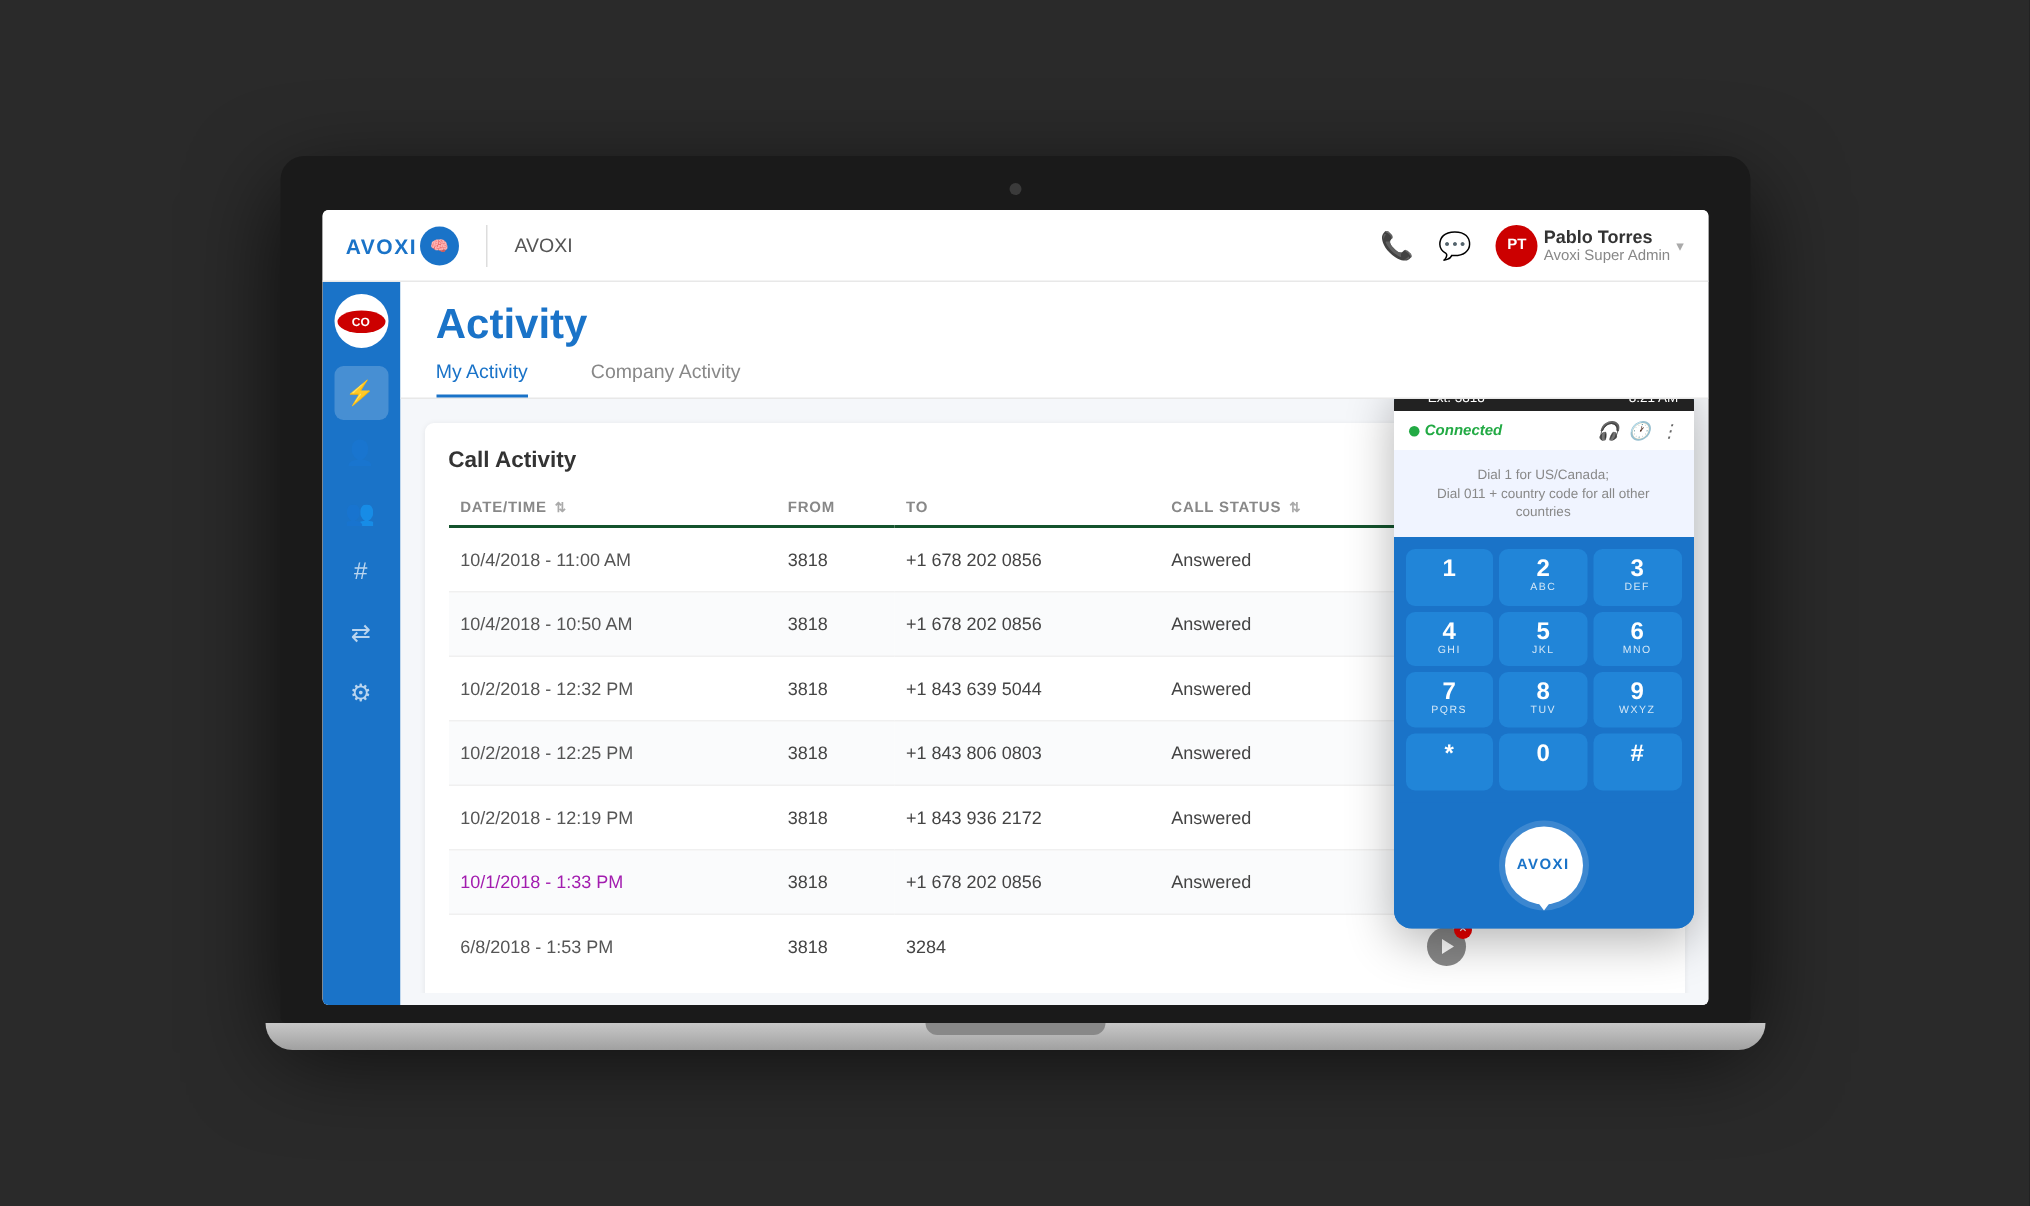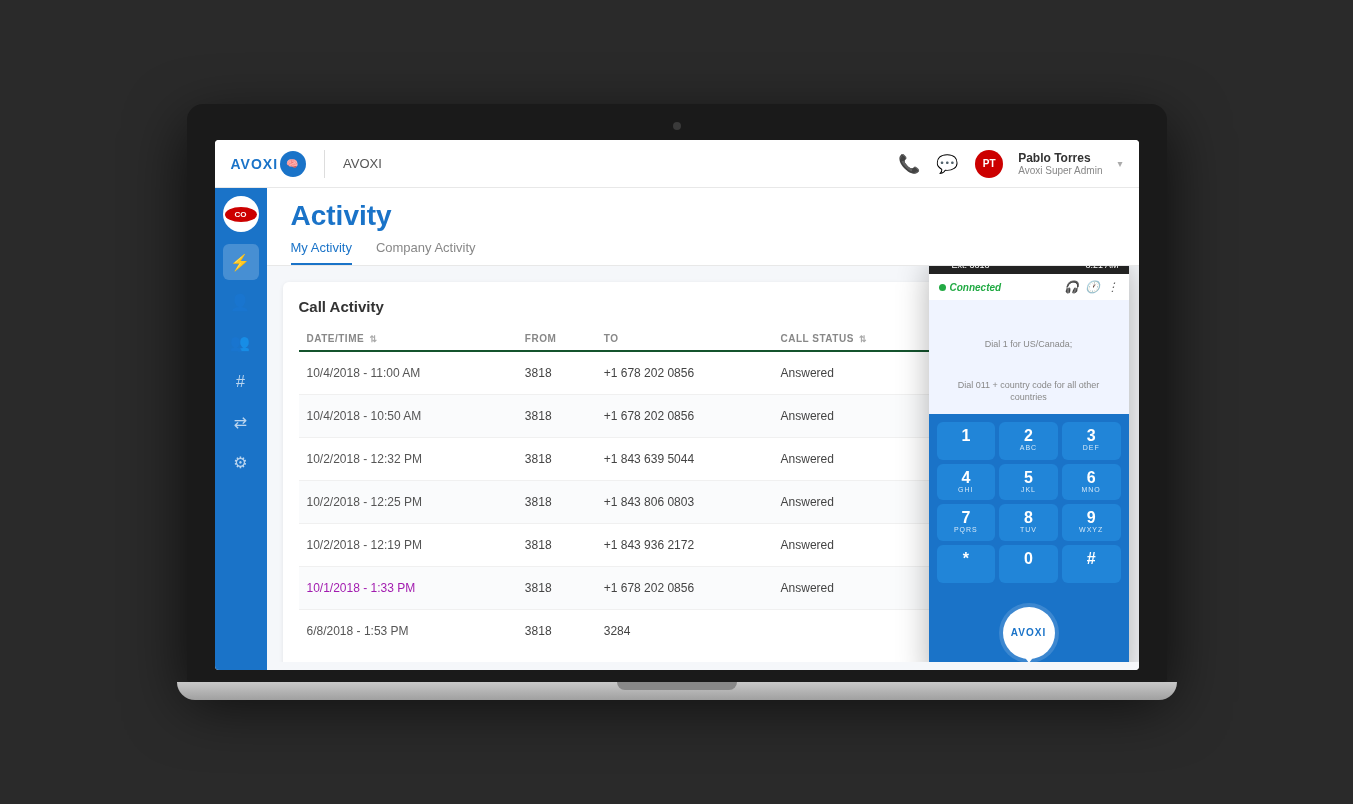--- a/index.html
+++ b/index.html
@@ -128,21 +128,21 @@
 
     .topbar-icon {
       color: #888;
       font-size: 18px;
       cursor: pointer;
     }
 
     .user-info {
       display: flex;
       align-items: center;
-      gap: 15px;
+      gap: 4px;
     }
 
     .user-avatar {
       width: 28px;
       height: 28px;
       border-radius: 50%;
       background: #c00;
       display: flex;
       align-items: center;
       justify-content: center;
@@ -251,21 +251,21 @@
 
     .page-title {
       font-size: 28px;
       font-weight: 700;
       color: #1a73c8;
       margin-bottom: 8px;
     }
 
     .tabs {
       display: flex;
-      gap: 24px;
+      gap: 42px;
     }
 
     .tab {
       font-size: 13px;
       color: #888;
       padding-bottom: 8px;
       cursor: pointer;
       border-bottom: 2px solid transparent;
     }
 
@@ -448,21 +448,20 @@
       background: #f0f4ff;
       margin: 0;
       padding: 10px 12px;
       text-align: center;
     }
 
     .dial-hint {
       font-size: 9px;
       color: #888;
       line-height: 1.4;
-      margin-top: 28px;
     }
 
     .keypad {
       background: #1a73c8;
       padding: 8px;
       display: grid;
       grid-template-columns: repeat(3, 1fr);
       gap: 4px;
     }
 

